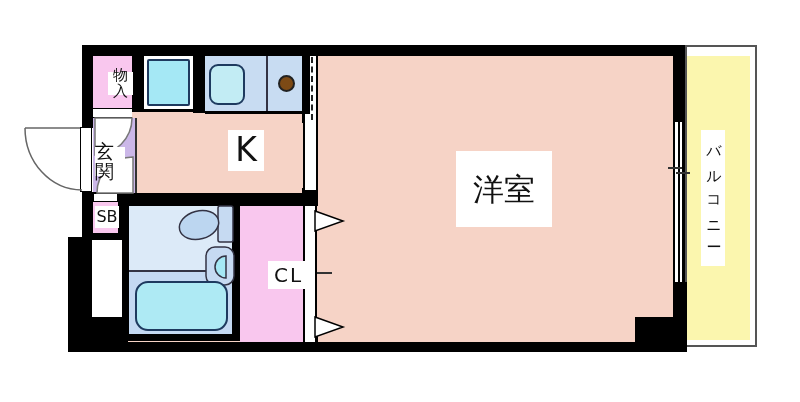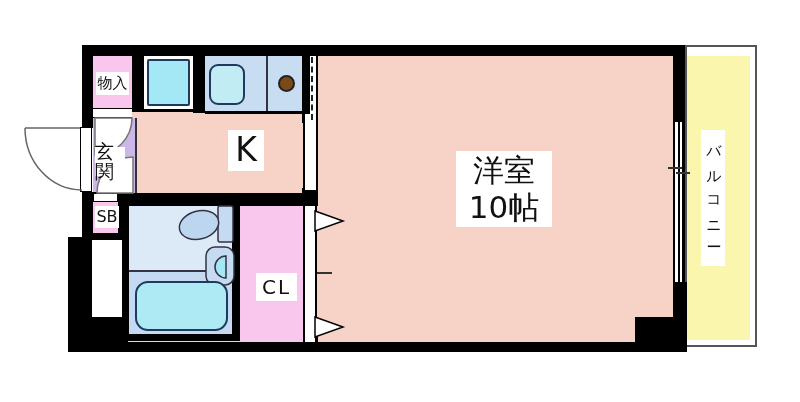--- a/index.html
+++ b/index.html
@@ -66,25 +66,25 @@
   .closet-mid-tick{left:317px;top:272px;width:15px;height:2px;background:#333;}
 
   
   .window-strip{left:673px;top:122px;width:12px;height:160px;background:#fff;border-left:2px solid #000;border-right:2px solid #000;}
   .win-line-a{left:3px;top:0;width:1.5px;height:160px;background:#000;position:absolute;}
   .win-line-b{left:6.5px;top:0;width:1.5px;height:160px;background:#000;position:absolute;}
   .window-tick-1{left:668px;top:167px;width:14px;height:2px;background:#333;}
   .window-tick-2{left:676px;top:172px;width:14px;height:2px;background:#333;}
 
   
-  .label-storage{left:96px;top:72px;width:33px;height:23px;font-size:15px;text-align:center;}
+  .label-storage{left:108px;top:72px;width:25px;height:23px;font-size:15px;text-align:center;}
   .label-entrance{left:95px;top:147px;width:30px;height:29px;font-size:19px;}
   .label-shoebox{left:95px;top:206px;width:24px;height:22px;font-size:16px;}
   .label-kitchen{left:228px;top:130px;width:36px;height:41px;font-size:33px;}
-  .label-closet{left:256px;top:261px;width:41px;height:28px;font-size:20px;letter-spacing:2px;margin-top:12px;}
+  .label-closet{left:268px;top:261px;width:41px;height:28px;font-size:20px;letter-spacing:2px;}
   .label-main{left:456px;top:151px;width:96px;height:76px;font-size:31px;flex-direction:column;line-height:37px;}
   .label-balcony{left:701px;top:130px;width:24px;height:136px;font-size:15px;writing-mode:vertical-rl;text-orientation:mixed;letter-spacing:9px;justify-content:flex-start;padding-top:4px;}
 
   svg.overlay{position:absolute;left:0;top:0;width:800px;height:402px;pointer-events:none;}
 </style>
 </head>
 <body>
 
 <div id="plan">
 
@@ -159,17 +159,16 @@
     <path d="M315,317 L343,327 L315,337 Z" fill="#fff" stroke="#000" stroke-width="1.5"></path>
   </svg>
 
   <div class="abs z5 label label-storage">物入</div>
   <div class="abs z5 label label-entrance">玄関</div>
   <div class="abs z5 label label-shoebox">SB</div>
   <div class="abs z5 label label-kitchen">K</div>
   <div class="abs z5 label label-closet">CL</div>
   <div class="abs z5 label label-main">
     <span>洋室</span>
-    <span>10帖</span>
   </div>
   <div class="abs z5 label label-balcony">バルコニー</div>
 
 </div>
 
 </body></html>

